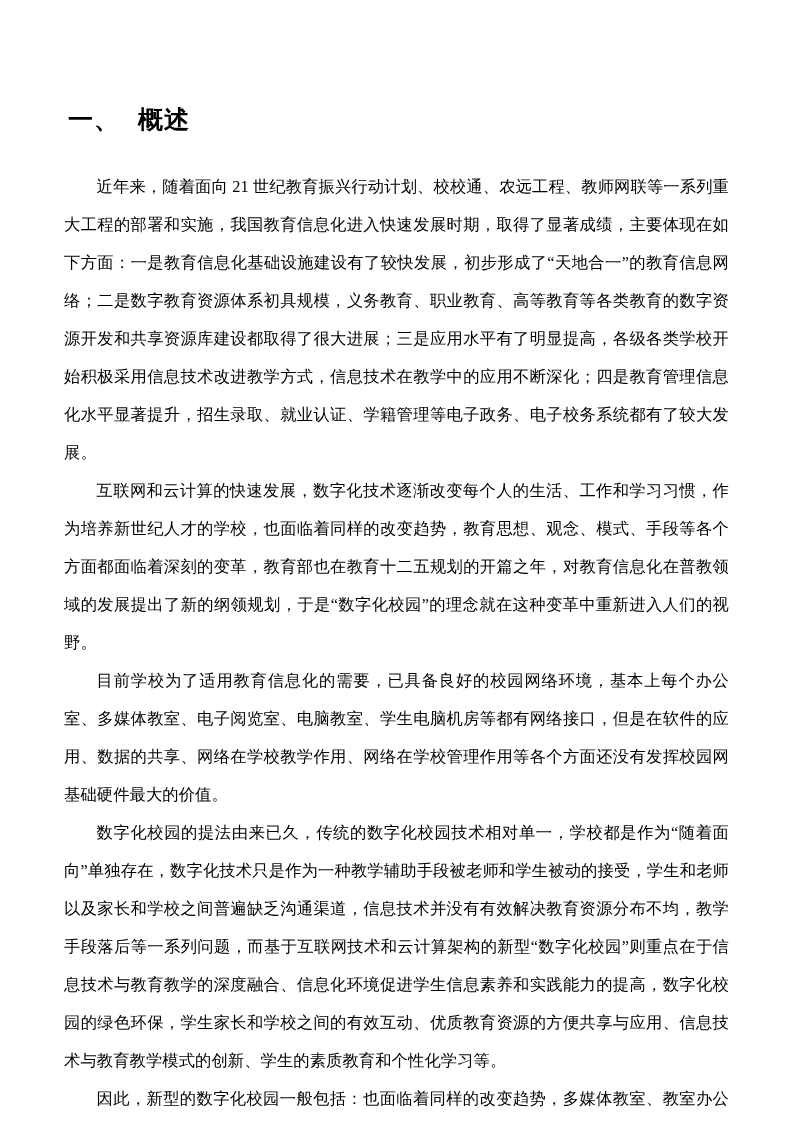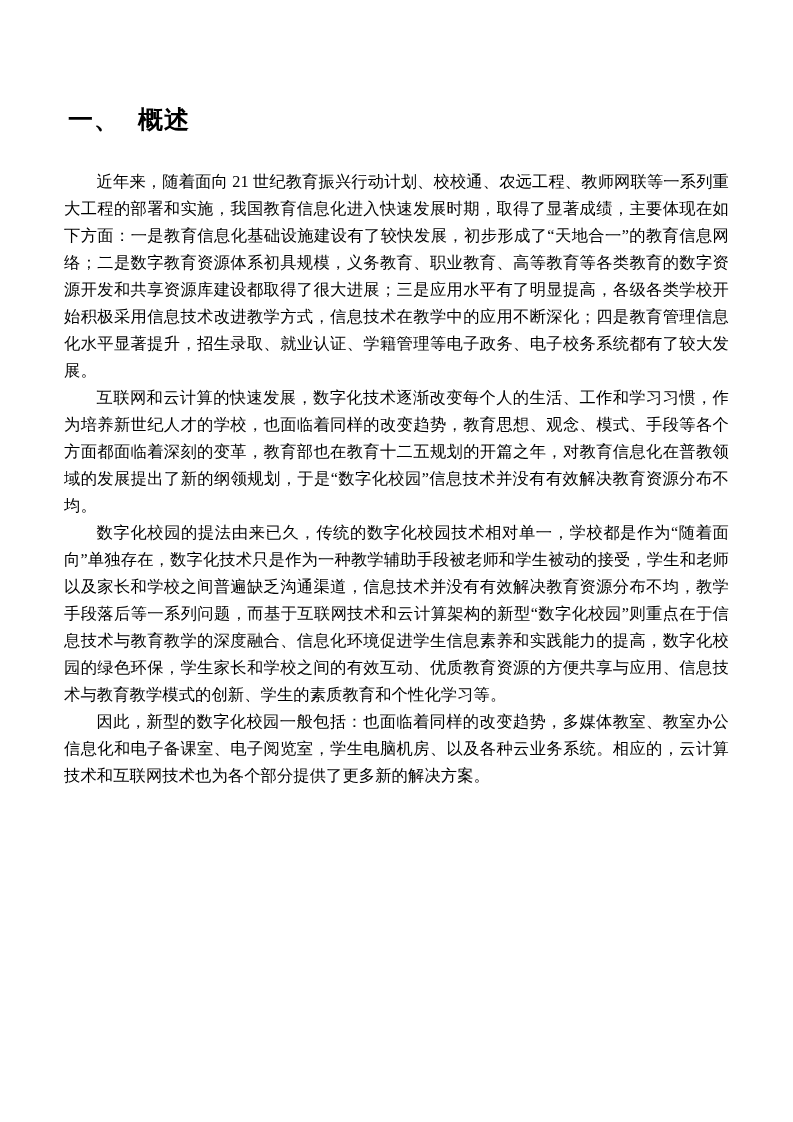--- a/index.html
+++ b/index.html
@@ -33,38 +33,39 @@
   .heading .h-tab {
     display: inline-block;
     width: 18px;
   }
   .body-text {
     width: 665px;
   }
   .para {
     margin: 0;
     font-size: 16.3px;
-    line-height: 27px;
+    line-height: 38px;
     text-align: justify;
     text-justify: inter-ideograph;
     text-indent: 2em;
     color: #000000;
     letter-spacing: 0.1px;
     word-break: break-all;
   }
 </style>
 </head>
 <body>
 
 <div class="page">
 
   <h1 class="heading">
     <span class="h-num">一、</span><span class="h-tab"></span><span class="h-title">概述</span>
   </h1>
 
   <div class="body-text">
     <p class="para">近年来，随着面向 21 世纪教育振兴行动计划、校校通、农远工程、教师网联等一系列重大工程的部署和实施，我国教育信息化进入快速发展时期，取得了显著成绩，主要体现在如下方面：一是教育信息化基础设施建设有了较快发展，初步形成了“天地合一”的教育信息网络；二是数字教育资源体系初具规模，义务教育、职业教育、高等教育等各类教育的数字资源开发和共享资源库建设都取得了很大进展；三是应用水平有了明显提高，各级各类学校开始积极采用信息技术改进教学方式，信息技术在教学中的应用不断深化；四是教育管理信息化水平显著提升，招生录取、就业认证、学籍管理等电子政务、电子校务系统都有了较大发展。</p>
-    <p class="para">互联网和云计算的快速发展，数字化技术逐渐改变每个人的生活、工作和学习习惯，作为培养新世纪人才的学校，也面临着同样的改变趋势，教育思想、观念、模式、手段等各个方面都面临着深刻的变革，教育部也在教育十二五规划的开篇之年，对教育信息化在普教领域的发展提出了新的纲领规划，于是“数字化校园”信息技术并没有有效解决教育资源分布不均。</p>
+    <p class="para">互联网和云计算的快速发展，数字化技术逐渐改变每个人的生活、工作和学习习惯，作为培养新世纪人才的学校，也面临着同样的改变趋势，教育思想、观念、模式、手段等各个方面都面临着深刻的变革，教育部也在教育十二五规划的开篇之年，对教育信息化在普教领域的发展提出了新的纲领规划，于是“数字化校园”的理念就在这种变革中重新进入人们的视野。</p>
+    <p class="para">目前学校为了适用教育信息化的需要，已具备良好的校园网络环境，基本上每个办公室、多媒体教室、电子阅览室、电脑教室、学生电脑机房等都有网络接口，但是在软件的应用、数据的共享、网络在学校教学作用、网络在学校管理作用等各个方面还没有发挥校园网基础硬件最大的价值。</p>
     <p class="para">数字化校园的提法由来已久，传统的数字化校园技术相对单一，学校都是作为“随着面向”单独存在，数字化技术只是作为一种教学辅助手段被老师和学生被动的接受，学生和老师以及家长和学校之间普遍缺乏沟通渠道，信息技术并没有有效解决教育资源分布不均，教学手段落后等一系列问题，而基于互联网技术和云计算架构的新型“数字化校园”则重点在于信息技术与教育教学的深度融合、信息化环境促进学生信息素养和实践能力的提高，数字化校园的绿色环保，学生家长和学校之间的有效互动、优质教育资源的方便共享与应用、信息技术与教育教学模式的创新、学生的素质教育和个性化学习等。</p>
     <p class="para">因此，新型的数字化校园一般包括：也面临着同样的改变趋势，多媒体教室、教室办公信息化和电子备课室、电子阅览室，学生电脑机房、以及各种云业务系统。相应的，云计算技术和互联网技术也为各个部分提供了更多新的解决方案。</p>
   </div>
 
 </div>
 
 </body></html>

